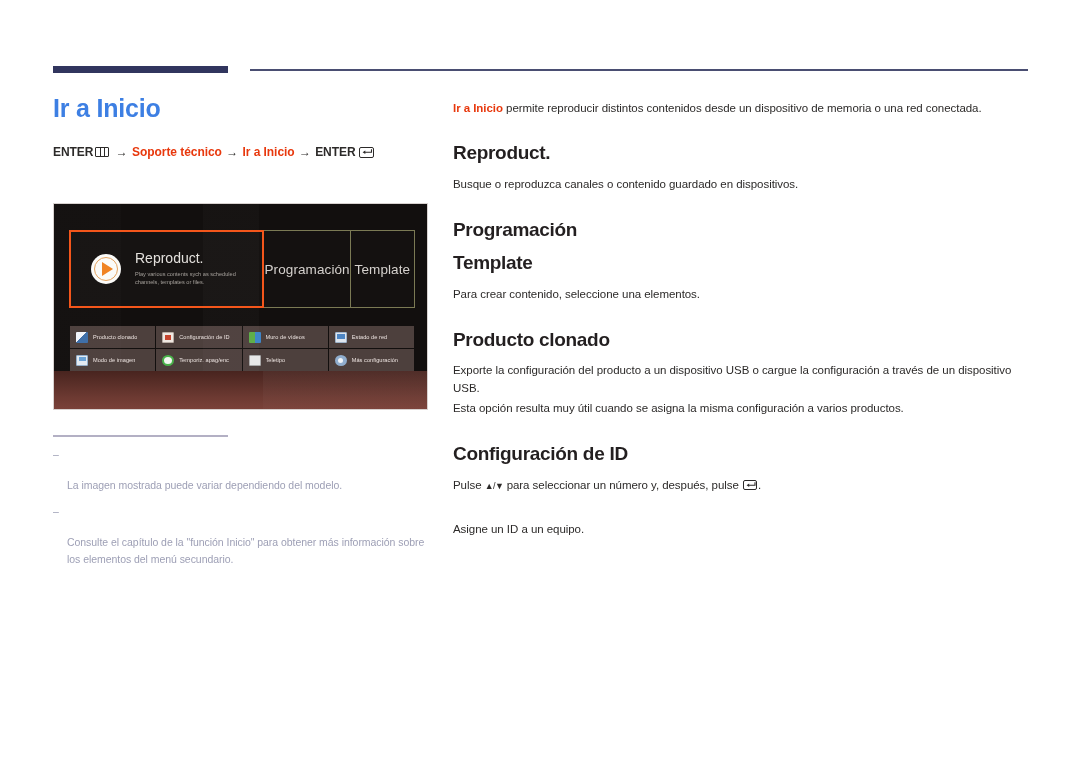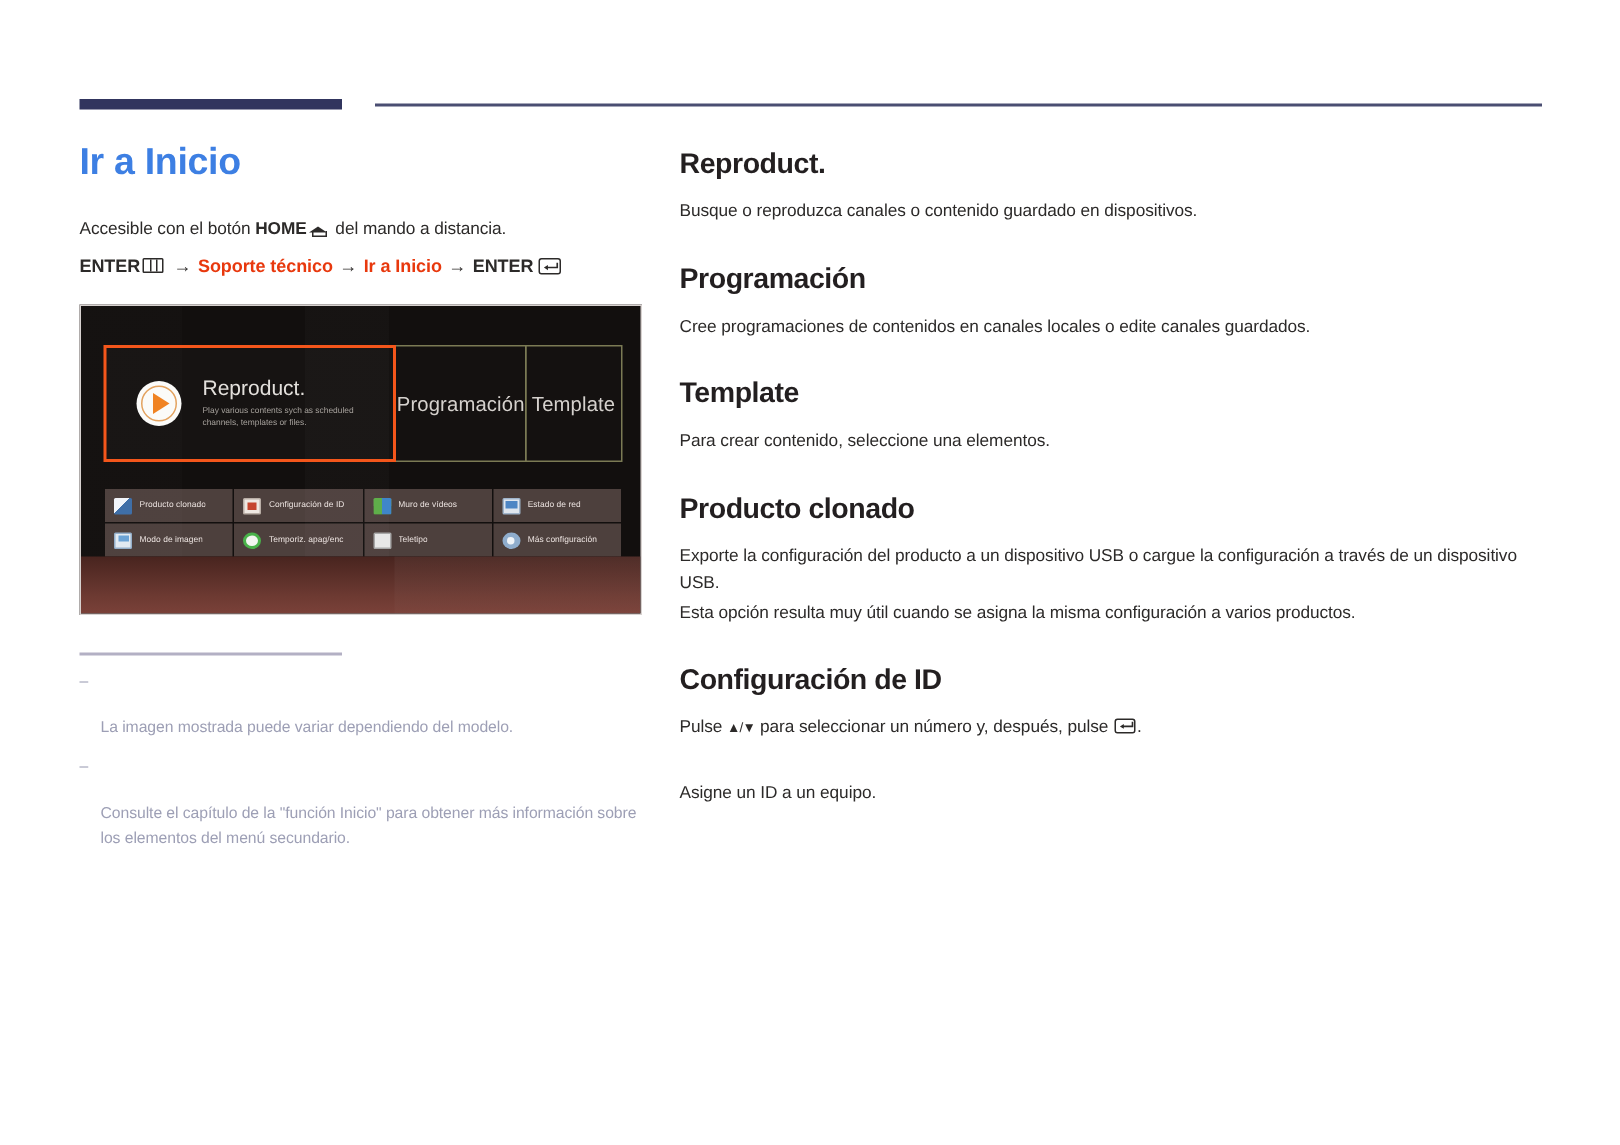--- a/index.html
+++ b/index.html
@@ -356,23 +356,20 @@
 
 <div class="header-rule">
   <div class="thick"></div>
   <div class="thin"></div>
 </div>
 
 <div class="left-col">
 
   <h1 class="page-title">Ir a Inicio</h1>
 
-  <p class="access-line">
-    <span>Accesible con el botón </span><b>HOME</b><span class="ico-home"></span><span> del mando a distancia.</span>
-  </p>
 
   <p class="menu-path">
     <span>ENTER</span><span class="ico-menu"></span>
     <span class="arrow">→</span>
     <span class="accent">Soporte técnico</span>
     <span class="arrow">→</span>
     <span class="accent">Ir a Inicio</span>
     <span class="arrow">→</span>
     <span>ENTER</span><span class="ico-enter"><svg width="12" height="9" viewBox="0 0 12 9">
           <path d="M10.5 1.2v3.1H3.0" stroke="#2c2a29" stroke-width="1.1" fill="none"></path>
@@ -461,26 +458,28 @@
     <span class="txt">La imagen mostrada puede variar dependiendo del modelo.</span>
   </div>
   <div class="note">
     <span class="dash">–</span>
     <span class="txt">Consulte el capítulo de la "función Inicio" para obtener más información sobre los elementos del menú secundario.</span>
   </div>
 </div>
 
 <div class="right-col">
 
+  <p class="intro">
+    <span class="accent">Ir a Inicio</span><span> permite reproducir distintos contenidos desde un dispositivo de memoria o una red conectada.</span>
+  </p>
 
   <h2 class="sec-h">Reproduct.</h2>
   <p class="sec-p">Busque o reproduzca canales o contenido guardado en dispositivos.</p>
 
   <h2 class="sec-h">Programación</h2>
-  <p class="sec-p">Cree programaciones de contenidos en canales locales o edite canales guardados.</p>
 
   <h2 class="sec-h">Template</h2>
   <p class="sec-p">Para crear contenido, seleccione una elementos.</p>
 
   <h2 class="sec-h">Producto clonado</h2>
   <p class="sec-p tight">Exporte la configuración del producto a un dispositivo USB o cargue la configuración a través de un dispositivo USB.</p>
   <p class="sec-p last">Esta opción resulta muy útil cuando se asigna la misma configuración a varios productos.</p>
 
   <h2 class="sec-h">Configuración de ID</h2>
   <p class="sec-p">

